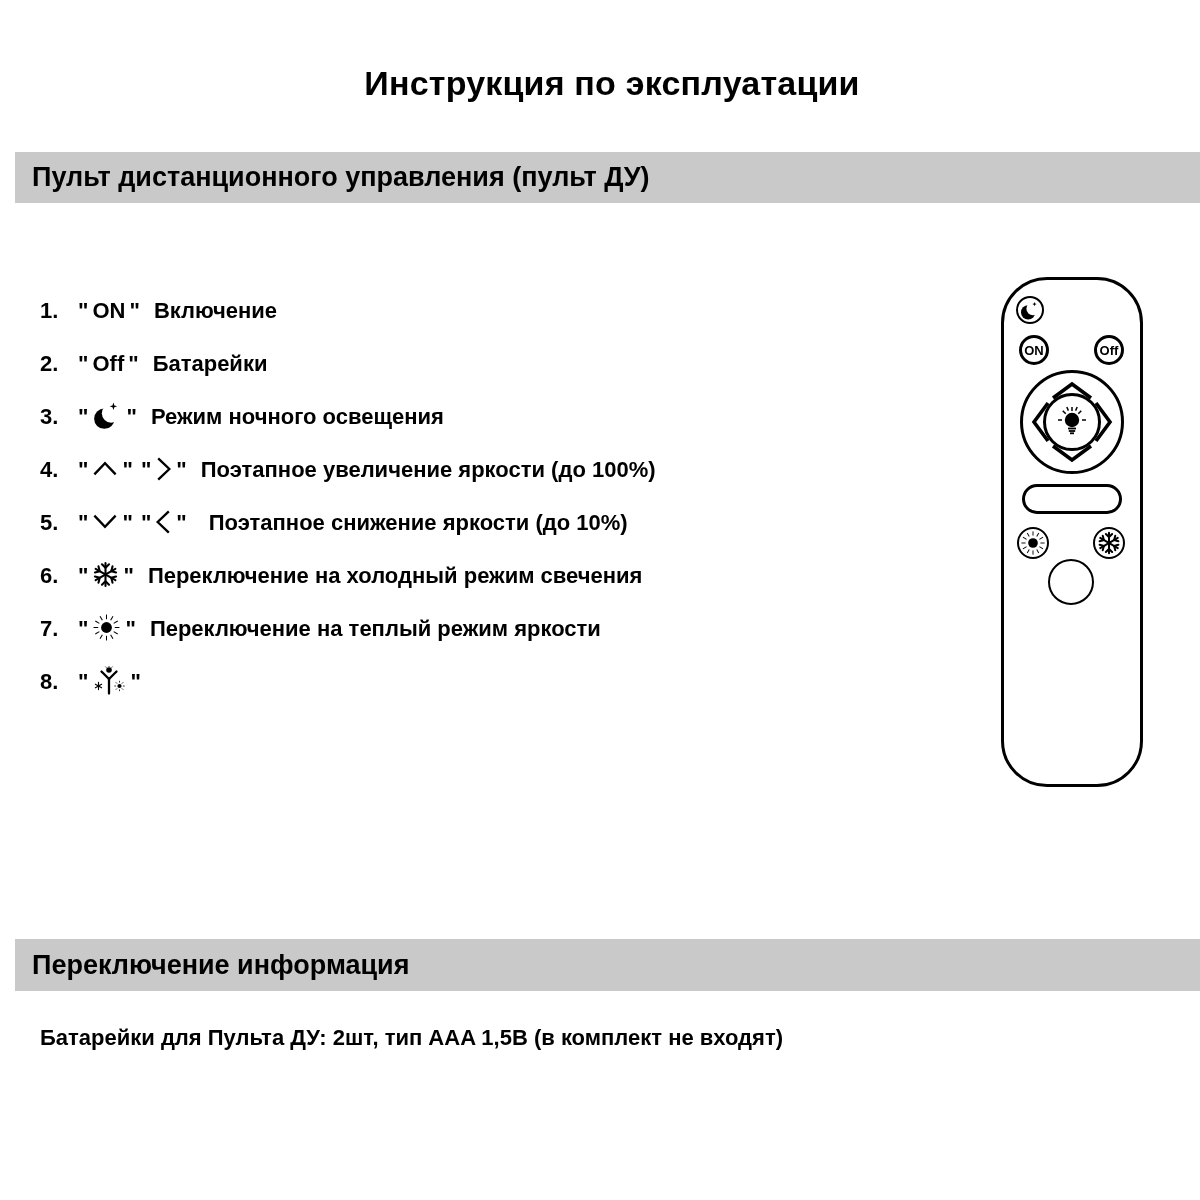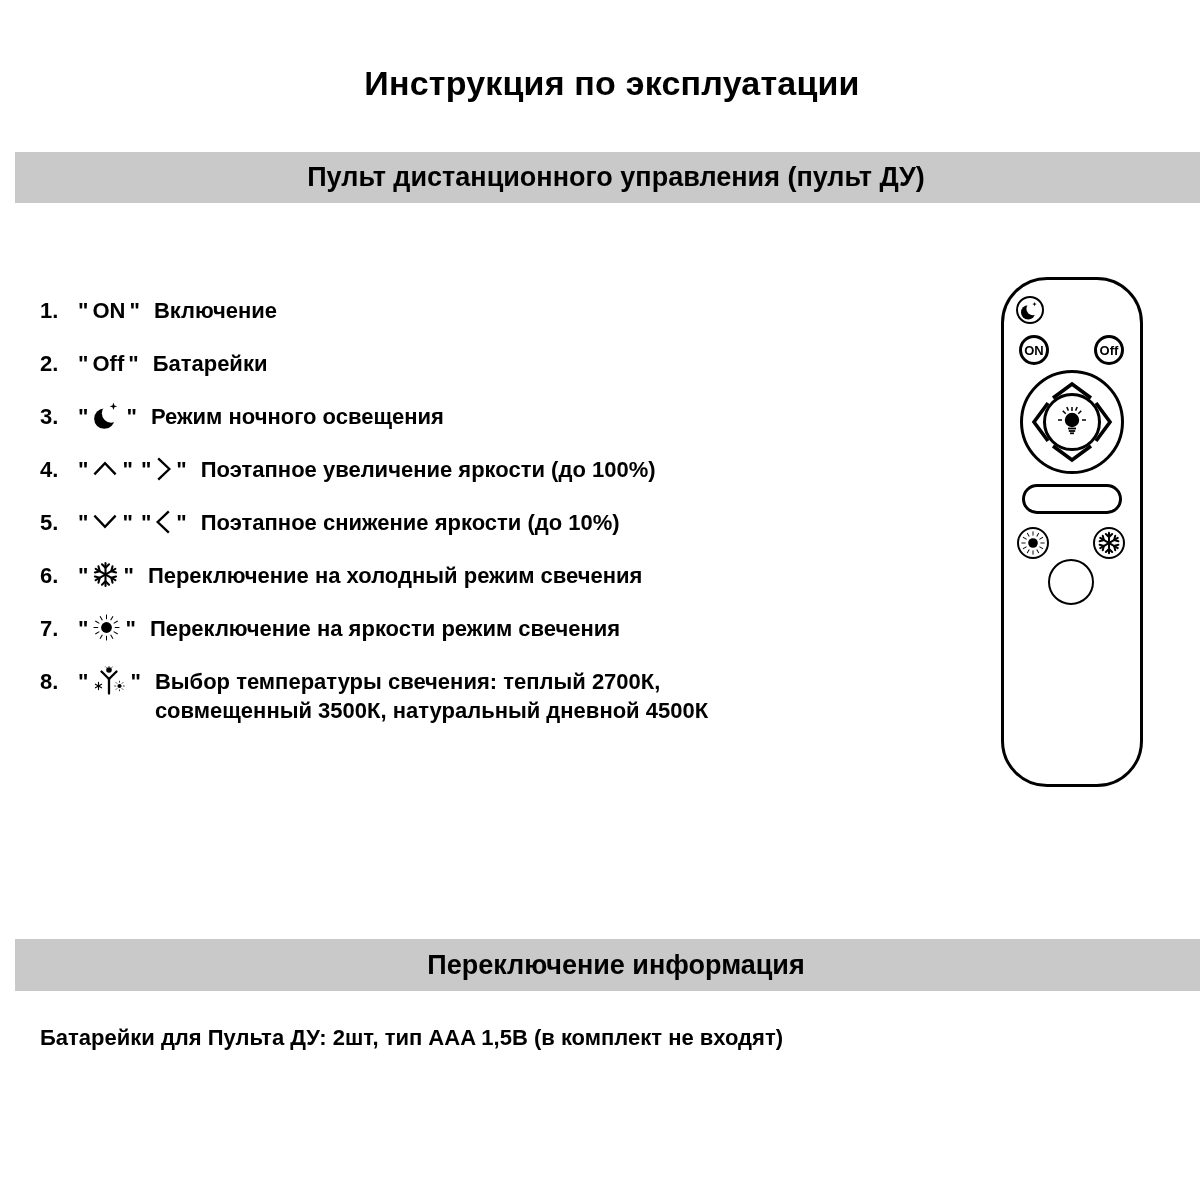--- a/index.html
+++ b/index.html
@@ -5,21 +5,21 @@
   html,body{margin:0;padding:0;background:#fff;}
   body{
     width:1200px;height:1200px;position:relative;overflow:hidden;
     font-family:"Liberation Sans",sans-serif;color:#000;font-weight:700;
   }
   .page-title{
     position:absolute;left:0;top:64px;width:1200px;text-align:center;
     font-size:34px;font-weight:700;letter-spacing:.2px;margin-left:12px;
   }
   .section-bar{
-    position:absolute;left:15px;width:1185px;background:#c9c9c9;text-align:center;
+    position:absolute;left:15px;width:1185px;background:#c9c9c9;
   }
   .section-bar .bar-label{
     padding-left:17px;font-size:27px;font-weight:700;
   }
   #bar-remote{top:152px;height:51px;}
   #bar-remote .bar-label{line-height:51px;}
   #bar-tech{top:939px;height:52px;}
   #bar-tech .bar-label{line-height:52px;}
 
   .item-list{position:absolute;left:40px;top:296px;width:920px;}
@@ -100,21 +100,21 @@
         </svg></span><span class="q">"</span><span class="q">"</span><span><svg width="17" height="26" viewBox="0 0 16 24">
           <polyline points="3,2 13.5,12 3,22" fill="none" stroke="#000" stroke-width="2.2"></polyline>
         </svg></span><span class="q">"</span><span class="lbl" style="margin-left:10px">Поэтапное увеличение яркости (до 100%)</span>
   </div>
 
   <div class="item">
     <span class="num">5.</span><span class="q">"</span><span><svg width="26" height="17" viewBox="0 0 24 16">
           <polyline points="2,2.5 12,13 22,2.5" fill="none" stroke="#000" stroke-width="2.2"></polyline>
         </svg></span><span class="q">"</span><span class="q">"</span><span><svg width="17" height="26" viewBox="0 0 16 24">
           <polyline points="13,2 2.5,12 13,22" fill="none" stroke="#000" stroke-width="2.2"></polyline>
-        </svg></span><span class="q">"</span><span class="lbl" style="margin-left:10px">Поэтапное снижение яркости (до 10%)</span>
+        </svg></span><span class="q">"</span><span class="lbl" style="margin-left:18px">Поэтапное снижение яркости (до 10%)</span>
   </div>
 
   <div class="item">
     <span class="num">6.</span><span class="q">"</span><span><svg width="27" height="27" viewBox="-13 -13 26 26">
         <g stroke="#000" stroke-width="2" fill="none" stroke-linecap="round">
           <line x1="0" y1="-11" x2="0" y2="11"></line>
           <line x1="-9.5" y1="-5.5" x2="9.5" y2="5.5"></line>
           <line x1="-9.5" y1="5.5" x2="9.5" y2="-5.5"></line>
           <path d="M-3.4 -9.8 L0 -6.4 L3.4 -9.8"></path>
           <path d="M-3.4 -9.8 L0 -6.4 L3.4 -9.8" transform="rotate(60)"></path>
@@ -136,21 +136,21 @@
           <line x1="0" y1="-8" x2="0" y2="-12.5" transform="rotate(90)"></line>
           <line x1="0" y1="-8" x2="0" y2="-12.5" transform="rotate(120)"></line>
           <line x1="0" y1="-8" x2="0" y2="-12.5" transform="rotate(150)"></line>
           <line x1="0" y1="-8" x2="0" y2="-12.5" transform="rotate(180)"></line>
           <line x1="0" y1="-8" x2="0" y2="-12.5" transform="rotate(210)"></line>
           <line x1="0" y1="-8" x2="0" y2="-12.5" transform="rotate(240)"></line>
           <line x1="0" y1="-8" x2="0" y2="-12.5" transform="rotate(270)"></line>
           <line x1="0" y1="-8" x2="0" y2="-12.5" transform="rotate(300)"></line>
           <line x1="0" y1="-8" x2="0" y2="-12.5" transform="rotate(330)"></line>
         </g>
-      </svg></span><span class="q">"</span><span class="lbl">Переключение на яркости режим свечения</span>
+      </svg></span><span class="q">"</span><span class="lbl">Переключение на теплый режим яркости</span>
   </div>
 
   <div class="item item-flex">
     <span class="pre"><span class="num">8.</span><span class="q">"</span><span><svg width="34" height="30" viewBox="-17 -14 34 30">
         <g stroke="#000" stroke-width="2.3" stroke-linecap="round" fill="none">
           <line x1="0" y1="13.5" x2="0" y2="-1"></line>
           <line x1="0" y1="-1" x2="-7.5" y2="-8.5"></line>
           <line x1="0" y1="-1" x2="7.5" y2="-8.5"></line>
         </g>
         <circle cx="0" cy="-10" r="2.8" fill="#000"></circle>
@@ -171,24 +171,20 @@
             <line x1="0" y1="-3.4" x2="0" y2="-5.2" transform="rotate(45)"></line>
             <line x1="0" y1="-3.4" x2="0" y2="-5.2" transform="rotate(90)"></line>
             <line x1="0" y1="-3.4" x2="0" y2="-5.2" transform="rotate(135)"></line>
             <line x1="0" y1="-3.4" x2="0" y2="-5.2" transform="rotate(180)"></line>
             <line x1="0" y1="-3.4" x2="0" y2="-5.2" transform="rotate(225)"></line>
             <line x1="0" y1="-3.4" x2="0" y2="-5.2" transform="rotate(270)"></line>
             <line x1="0" y1="-3.4" x2="0" y2="-5.2" transform="rotate(315)"></line>
           </g>
         </g>
       </svg></span><span class="q">"</span></span>
-    <span class="lbl2">
-      <div>Выбор температуры свечения: теплый 2700К,</div>
-      <div>совмещенный 3500К, натуральный дневной 4500К</div>
-    </span>
   </div>
 </div>
 
 <div class="remote">
 
   <div class="rc-btn rc-moon">
     <span>
         <svg width="20" height="21" viewBox="0 0 26 28" style="display:block">
       <circle cx="10.5" cy="16.5" r="9.5" fill="#000"></circle>
       <circle cx="17" cy="11.5" r="8.8" fill="#fff"></circle>

